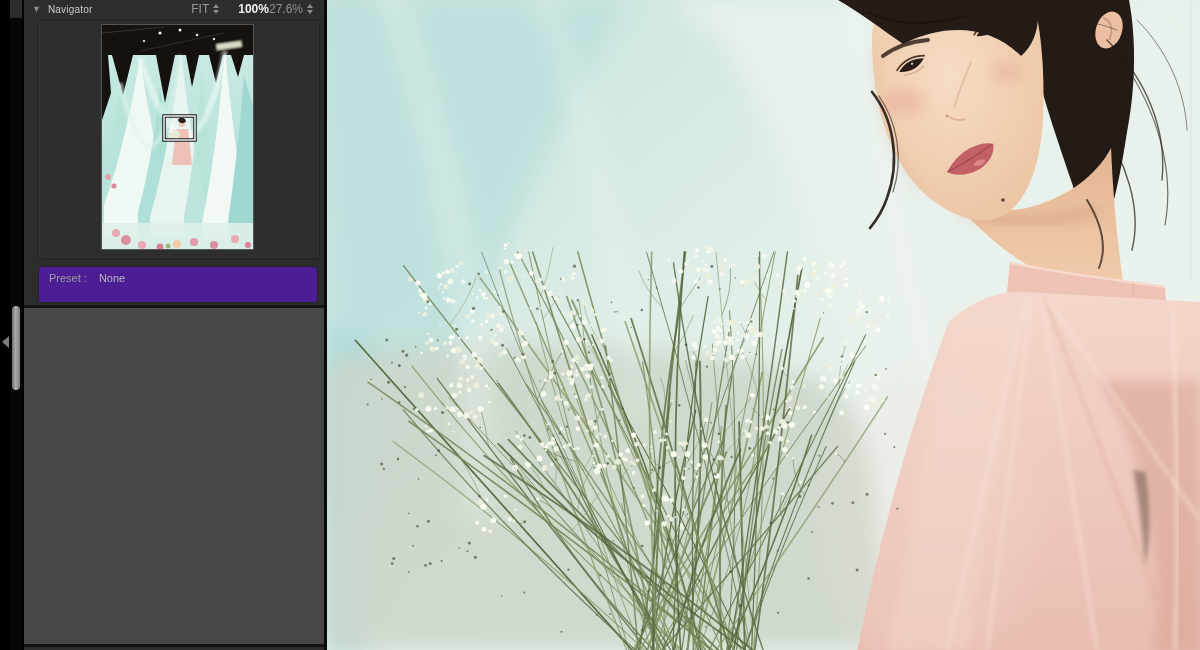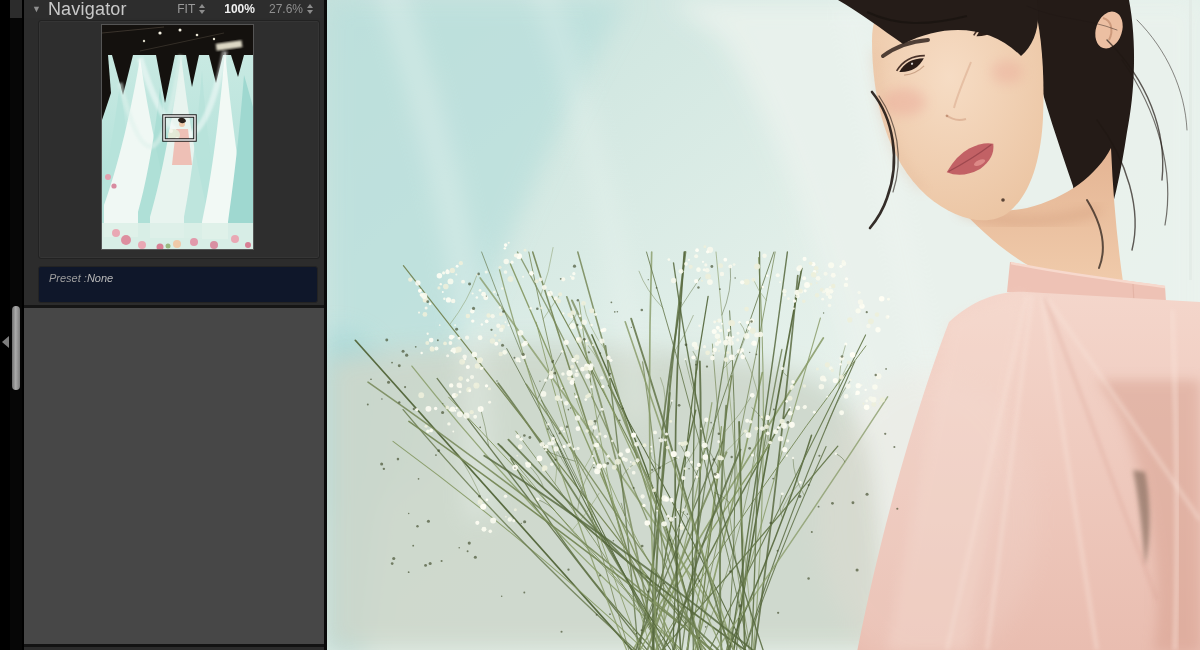--- a/index.html
+++ b/index.html
@@ -14,41 +14,41 @@
   
   #scrollbar{position:absolute;left:10px;top:18px;width:12px;height:632px;background:#060606;}
   #scroll-thumb{position:absolute;left:2px;top:288px;width:8px;height:84px;border-radius:4px;
       background:linear-gradient(90deg,#6e6e6e,#ababab 45%,#7c7c7c);}
   
   #left-panel{position:absolute;left:22px;top:0;width:302px;height:650px;background:#2c2c2c;
       border-left:2px solid #000;box-sizing:border-box;}
   #nav-header{position:absolute;left:0;top:0;width:100%;height:18px;display:flex;align-items:center;
       background:#2d2d2d;}
   #nav-disclosure{color:#8f8f8f;font-size:9px;margin-left:8px;}
-  #nav-title{color:#c9c9c9;font-size:18px;margin-left:7px;letter-spacing:.2px;}
+  #nav-title{color:#c9c9c9;font-size:10px;margin-left:7px;letter-spacing:.2px;}
   #nav-header .spacer{flex:1;}
   .zoomlbl{font-size:12px;}
   #fit-label{color:#9a9a9a;}
   #zoom-100{color:#f0f0f0;margin-left:17px;font-weight:bold;}
-  #zoom-ratio{color:#8f8f8f;margin-left:14px;}
+  #zoom-ratio{color:#8f8f8f;margin-left:0;}
   .spinner{display:inline-flex;flex-direction:column;justify-content:center;margin-left:4px;margin-right:2px;height:12px;}
   .spinner i{width:0;height:0;border-left:3.5px solid transparent;border-right:3.5px solid transparent;display:block;}
   .spinner .up{border-bottom:4px solid #8c8c8c;margin-bottom:2px;}
   .spinner .dn{border-top:4px solid #8c8c8c;}
   #nav-header{padding-right:9px;box-sizing:border-box;}
   
   #nav-box{position:absolute;left:14px;top:20px;width:280px;height:237px;background:#2e2e2e;
       border:1px solid #222;border-radius:3px;box-shadow:inset 0 0 0 1px rgba(255,255,255,.035);}
   #thumb-svg{position:absolute;left:63px;top:4px;outline:1px solid #555;}
   
-  #preset-box{position:absolute;left:14px;top:266px;width:280px;height:37px;background:#0f172a;
-      border:1px solid #232323;border-radius:3px;box-sizing:border-box;padding:3px 8px 0 10px;font-style:italic;}
+  #preset-box{position:absolute;left:14px;top:266px;width:280px;height:37px;background:#4c1d95;
+      border:1px solid #232323;border-radius:3px;box-sizing:border-box;padding:3px 8px 0 10px;}
   .pr-row{display:flex;align-items:center;height:15px;font-size:11px;}
   .pr-lab{color:#9e9e9e;}
-  #preset-value{color:#b9b9b9;}
+  #preset-value{color:#b9b9b9;margin-left:12px;}
   #amount-label{width:42px;color:#9e9e9e;}
   #slider{position:relative;flex:1;height:12px;margin:0 8px 0 2px;}
   #slider-track{position:absolute;left:0;right:0;top:6px;height:2px;background:#141414;
       border-bottom:1px solid #5a5a5a;}
   #slider-ticks{position:absolute;left:0;right:0;top:2px;height:4px;
       background:repeating-linear-gradient(90deg,#202020 0 1px,transparent 1px 18px);}
   #slider-thumb{position:absolute;top:2px;width:10px;height:9px;margin-left:-5px;border-radius:2.5px;
       background:linear-gradient(#c6c6c6,#8a8a8a);border:1px solid #2e2e2e;box-sizing:border-box;}
   #amount-value{width:26px;text-align:right;color:#bcbcbc;}
   

